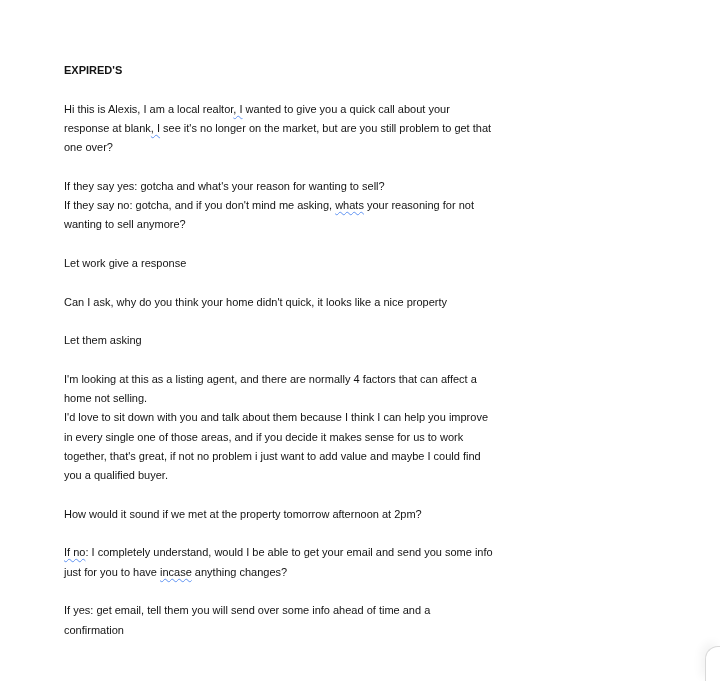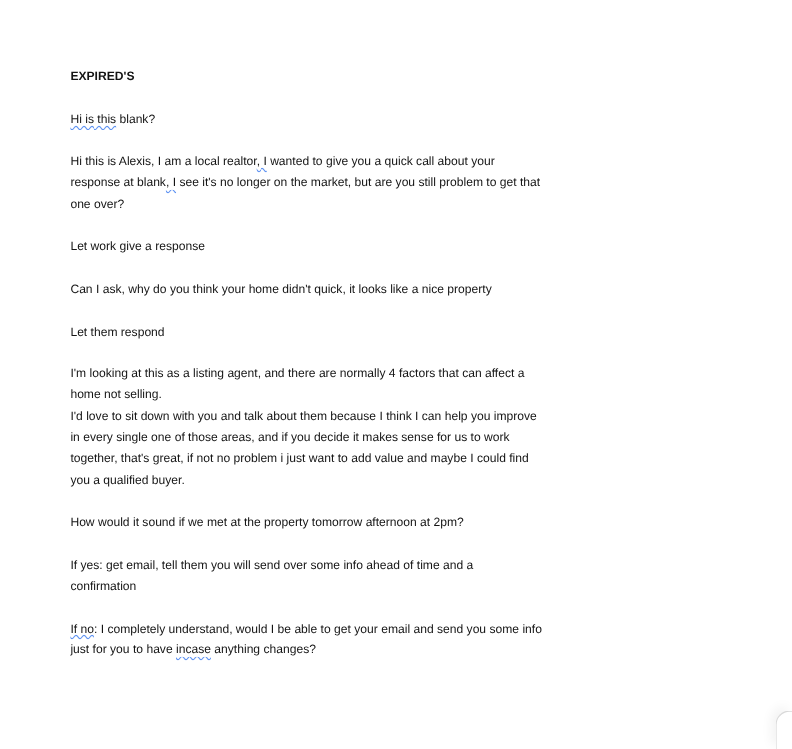--- a/index.html
+++ b/index.html
@@ -54,25 +54,25 @@
     border-top: 1px solid var(--card-border, #d9d9d9);
     box-shadow: -4px -4px 10px rgba(0,0,0,0.05);
   }
 </style>
 </head>
 <body style="background: rgb(255, 255, 255); color: rgb(20, 20, 20);">
 
 <div class="doc">
   <div class="para title">EXPIRED'S</div>
   <div id="paragraphs">
-      <div class="para"><span class="sq">Hi is this</span><span> blank?</span></div>
       <div class="para"><span>Hi this is Alexis, I am a local realtor</span><span class="sq">, I</span><span> wanted to give you a quick call about your</span><br><span>response at blank</span><span class="sq">, I</span><span> see it's no longer on the market, but are you still problem to get that</span><br><span>one over?</span></div>
+      <div class="para"><span>If they say yes: gotcha and what's your reason for wanting to sell?</span><br><span>If they say no: gotcha, and if you don't mind me asking, </span><span class="sq">whats</span><span> your reasoning for not</span><br><span>wanting to sell anymore?</span></div>
       <div class="para"><span>Let work give a response</span></div>
       <div class="para"><span>Can I ask, why do you think your home didn't quick, it looks like a nice property</span></div>
-      <div class="para"><span>Let them respond</span></div>
+      <div class="para"><span>Let them asking</span></div>
       <div class="para"><span>I'm looking at this as a listing agent, and there are normally 4 factors that can affect a</span><br><span>home not selling.</span><br><span>I'd love to sit down with you and talk about them because I think I can help you improve</span><br><span>in every single one of those areas, and if you decide it makes sense for us to work</span><br><span>together, that's great, if not no problem i just want to add value and maybe I could find</span><br><span>you a qualified buyer.</span></div>
       <div class="para"><span>How would it sound if we met at the property tomorrow afternoon at 2pm?</span></div>
+      <div class="para"><span class="sq">If no</span><span>: I completely understand, would I be able to get your email and send you some info</span><br><span>just for you to have </span><span class="sq">incase</span><span> anything changes?</span></div>
       <div class="para"><span>If yes: get email, tell them you will send over some info ahead of time and a</span><br><span>confirmation</span></div>
-      <div class="para"><span class="sq">If no</span><span>: I completely understand, would I be able to get your email and send you some info</span><br><span>just for you to have </span><span class="sq">incase</span><span> anything changes?</span></div>
     </div>
 </div>
 
 <div class="corner-card"></div>
 
 </body></html>

